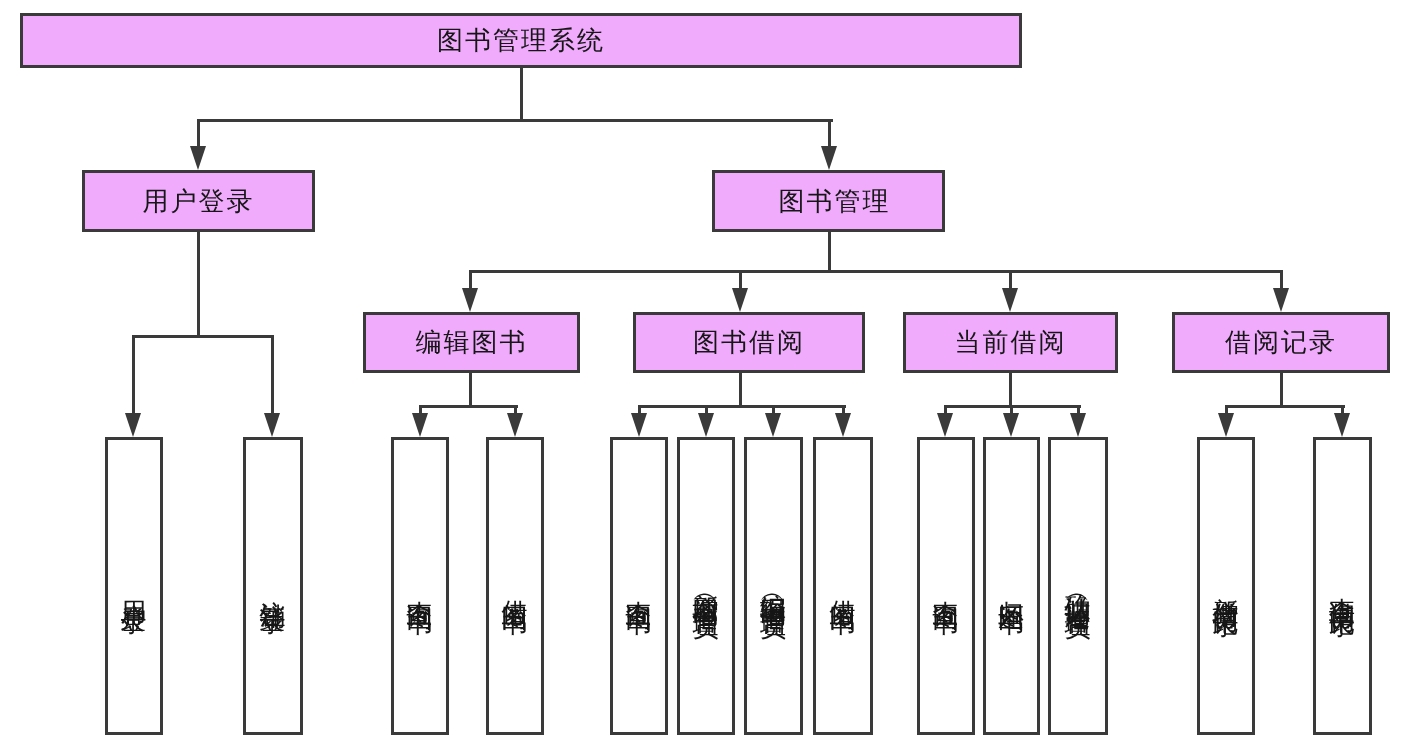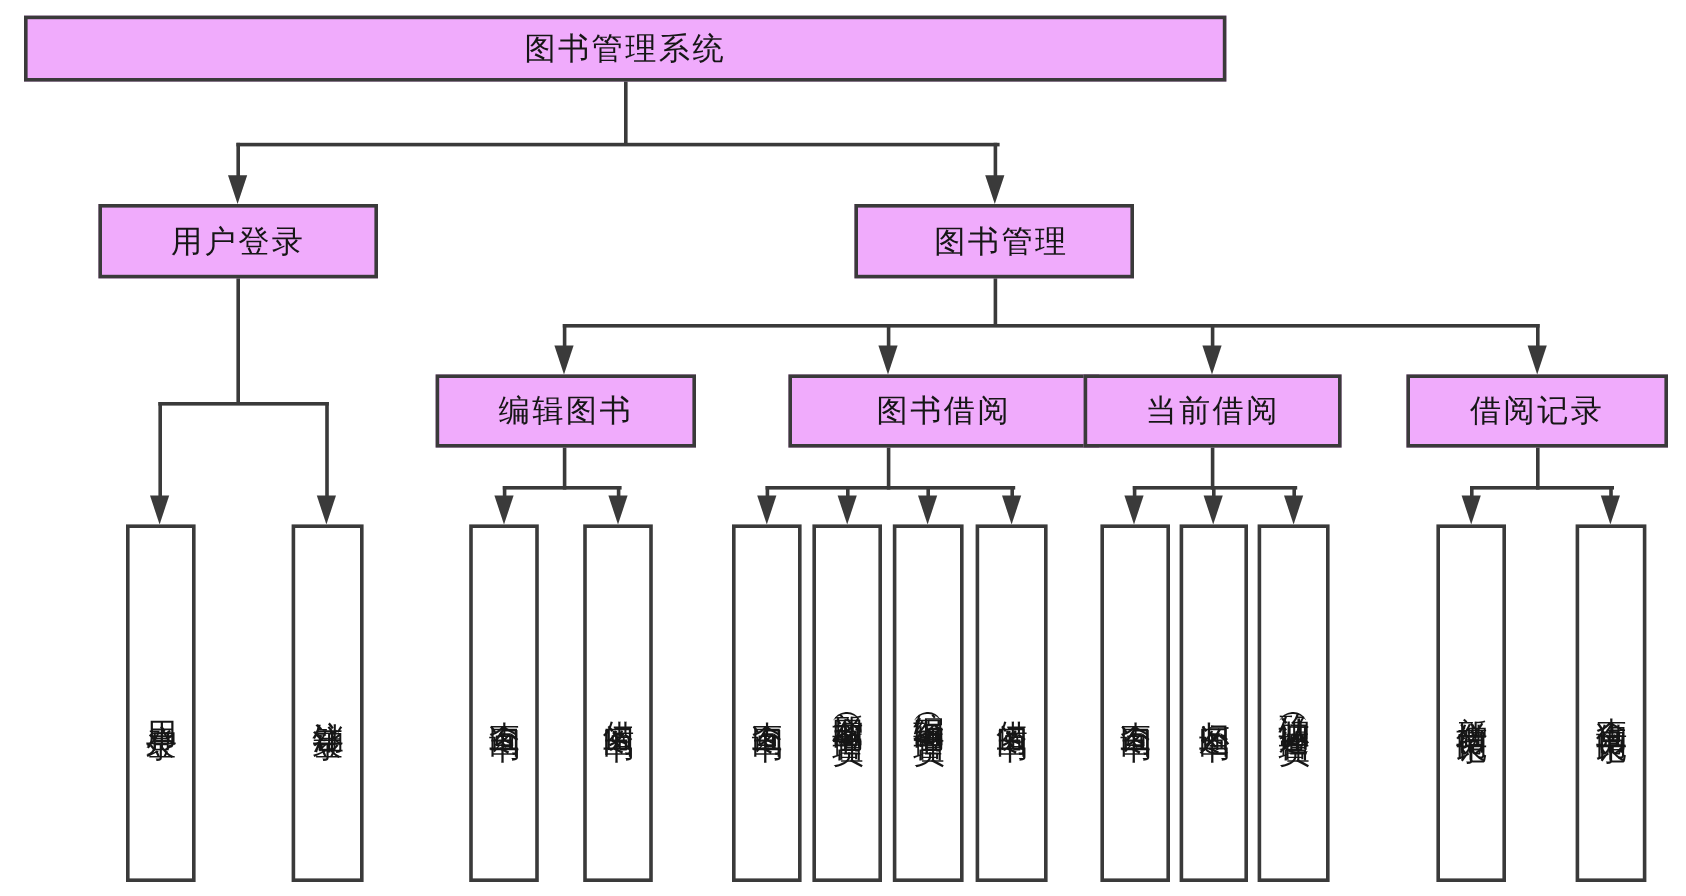--- a/index.html
+++ b/index.html
@@ -95,21 +95,21 @@
   <div class="vline" style="left:469px;top:270px;height:22px;"></div>
   <div class="arrow" style="left:462px;top:288px;"></div>
   <div class="vline" style="left:739px;top:270px;height:22px;"></div>
   <div class="arrow" style="left:732px;top:288px;"></div>
   <div class="vline" style="left:1009px;top:270px;height:22px;"></div>
   <div class="arrow" style="left:1002px;top:288px;"></div>
   <div class="vline" style="left:1280px;top:270px;height:22px;"></div>
   <div class="arrow" style="left:1273px;top:288px;"></div>
 
   <div class="box" style="left:363px;top:312px;width:217px;height:61px;">编辑图书</div>
-  <div class="box" style="left:633px;top:312px;width:259px;height:61px;margin-left:24px;">图书借阅</div>
+  <div class="box" style="left:633px;top:312px;width:232px;height:61px;">图书借阅</div>
   <div class="box" style="left:1172px;top:312px;width:218px;height:61px;">借阅记录</div>
   <div class="box" style="left:903px;top:312px;width:215px;height:61px;">当前借阅</div>
 
   <div class="vline" style="left:469px;top:373px;height:35px;"></div>
   <div class="hline" style="left:419px;top:405px;width:99px;"></div>
   <div class="vline" style="left:419px;top:405px;height:12px;"></div>
   <div class="arrow" style="left:412px;top:413px;"></div>
   <div class="vline" style="left:514px;top:405px;height:12px;"></div>
   <div class="arrow" style="left:507px;top:413px;"></div>
 

